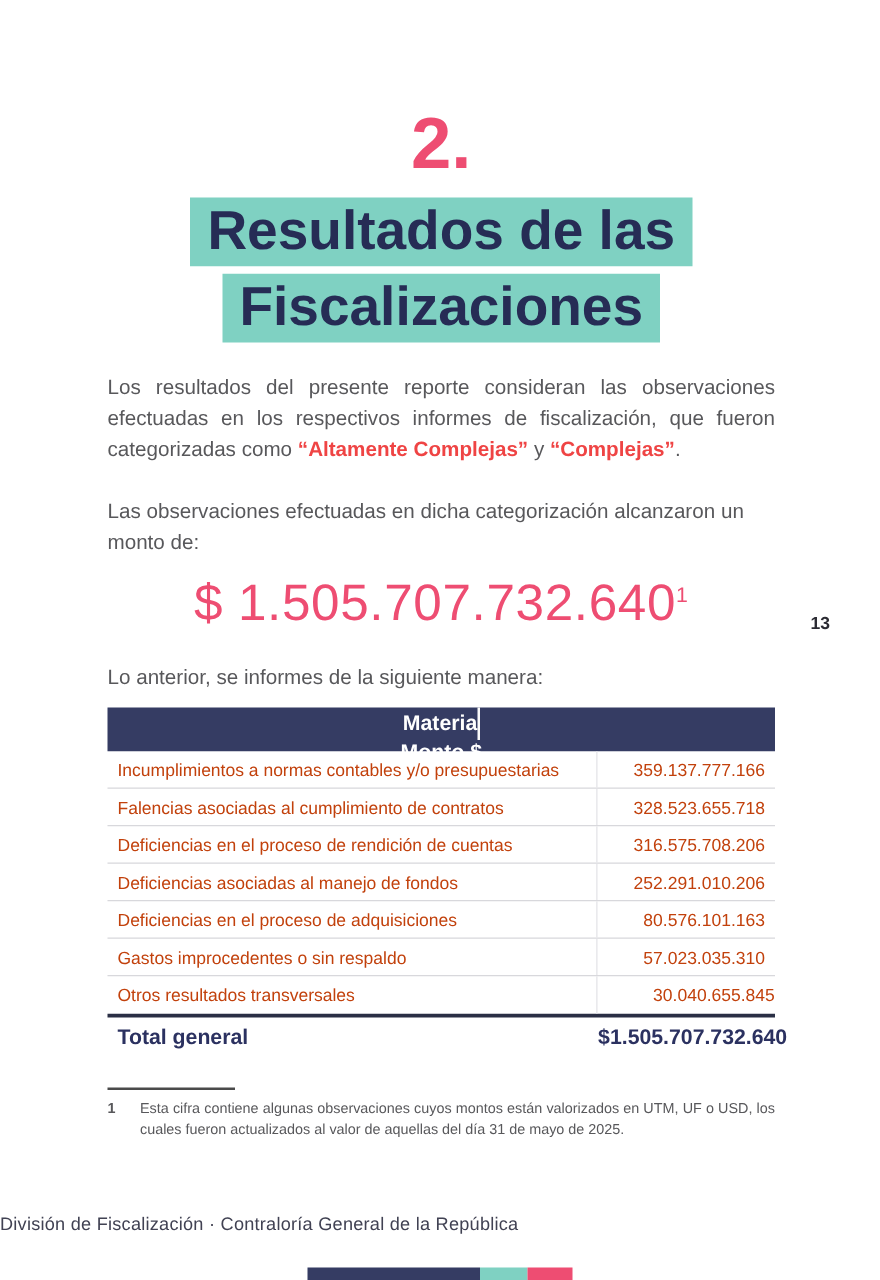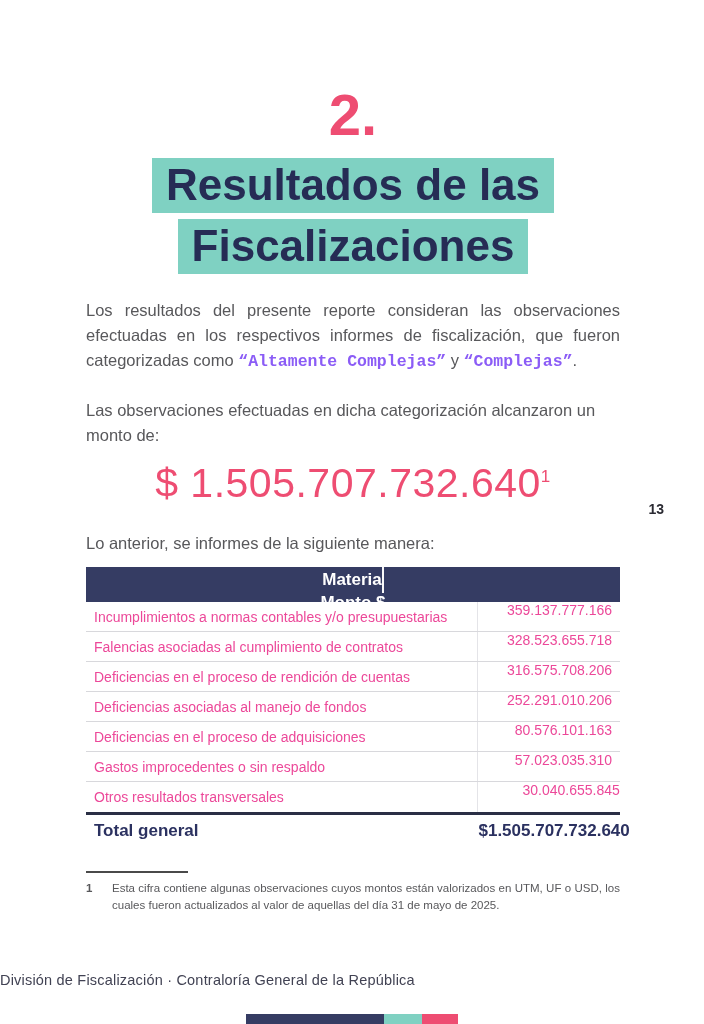--- a/index.html
+++ b/index.html
@@ -28,53 +28,53 @@
     font-weight:bold;font-size:44px;line-height:1.2;padding:1px 14px;
   }
   .hl.line2{margin-top:6px;}
 
   .body-p{
     color:var(--body-text);font-size:16.5px;line-height:1.52;
     text-align:justify;
   }
   .p1{margin-top:24px;}
   .p2{margin-top:24px;text-align:left;}
-  .body-p b{color:#8b5cf6;font-family:Liberation Mono, monospace;}
+  .body-p b{color:#ef4444;}
 
   .amount{
     text-align:center;color:var(--pink);font-weight:normal;
     font-size:41px;margin-top:12px;letter-spacing:.5px;
   }
   .amount sup{font-size:17px;vertical-align:super;}
 
   .p3{margin-top:24px;text-align:left;}
 
   .table{margin-top:11px;}
   .thead{
     display:flex;background:var(--header-bg);color:#ffffff;
     font-weight:bold;font-size:17px;height:35px;align-items:center;flex-direction:column;
   }
   .th-materia{flex:0 0 73.5%;text-align:center;border-right:2px solid #fafafa;height:100%;display:flex;align-items:center;justify-content:center;}
   .th-monto{flex:1;text-align:center;}
   .trow{
-    display:flex;align-items:flex-start;height:30px;
-    border-bottom:1px solid var(--rule-gray);font-size:14px;color:#ec4899;
+    display:flex;align-items:center;height:30px;
+    border-bottom:1px solid var(--rule-gray);font-size:14px;color:#c2410c;
   }
   .trow:last-child{border-bottom:none;gap:44px;}
   .cell-materia{flex:0 0 73.5%;padding-left:8px;border-right:1px solid #e4e4e8;height:100%;display:flex;align-items:center;}
   .cell-monto{flex:1;text-align:right;padding-right:8px;}
   .total-row{
     display:flex;align-items:center;height:35px;
     border-top:3px solid #2a2f45;font-weight:bold;color:#2b3160;font-size:17px;
   }
   .total-label{flex:0 0 73.5%;padding-left:8px;}
   .total-value{flex:1;text-align:right;padding-right:8px;}
 
   .page-number{
-    position:absolute;top:501px;right:40px;
+    position:absolute;top:490px;right:40px;
     font-size:14px;font-weight:bold;color:#2b2b33;
   }
 
   .footnote-rule{width:102px;height:2px;background:#4a4a4a;margin-top:24px;}
   .footnote{
     display:flex;margin-top:7px;font-size:11.5px;color:var(--body-text);
     line-height:1.45;text-align:justify;
   }
   .fn-marker{font-weight:bold;flex:0 0 26px;}
   .fn-text{flex:1;}

